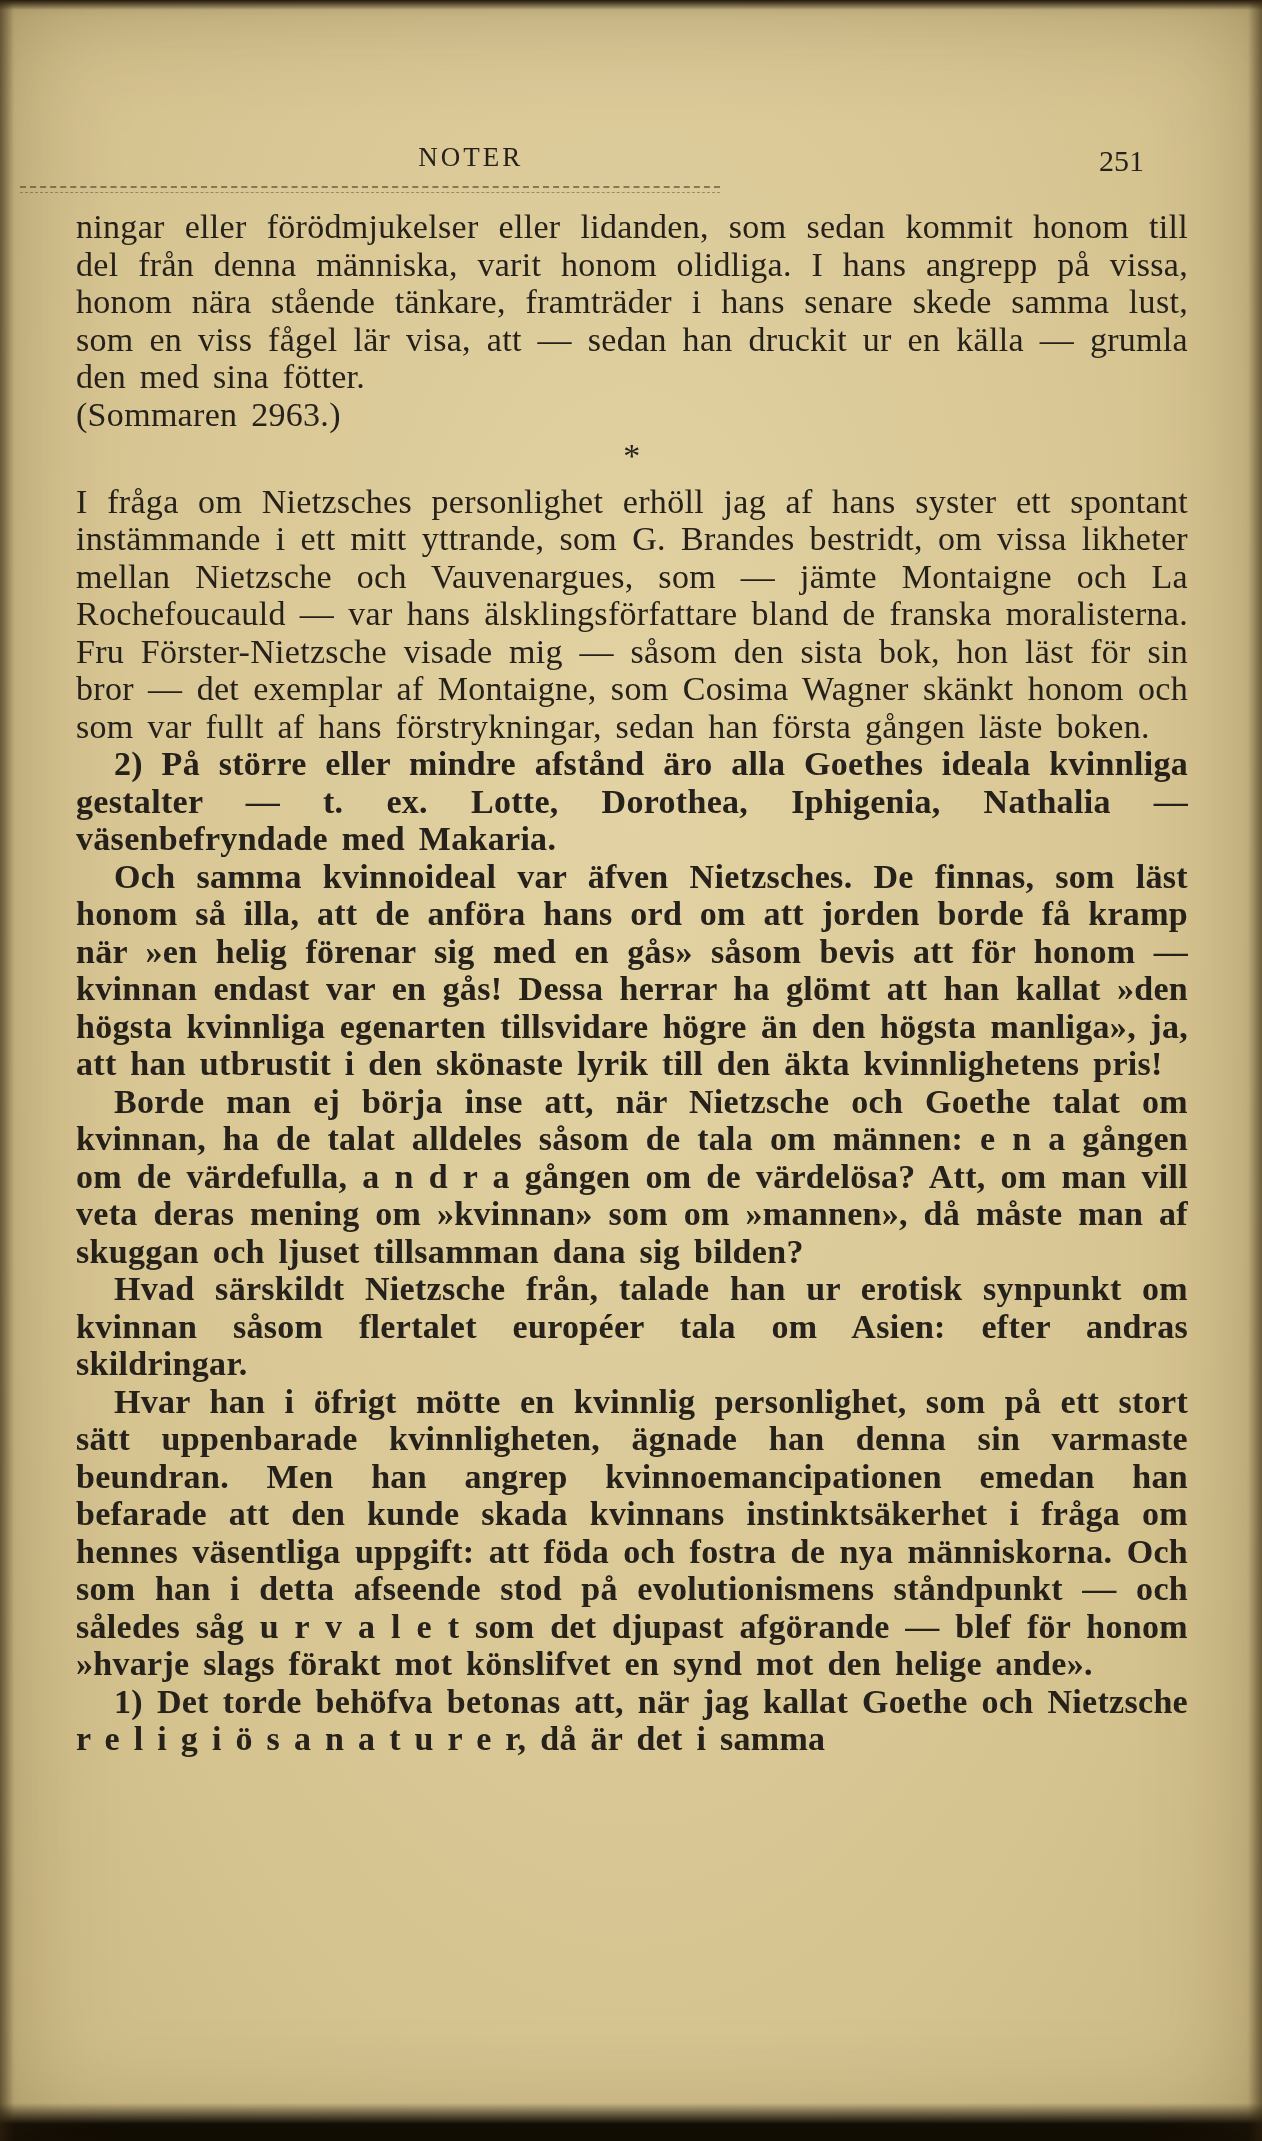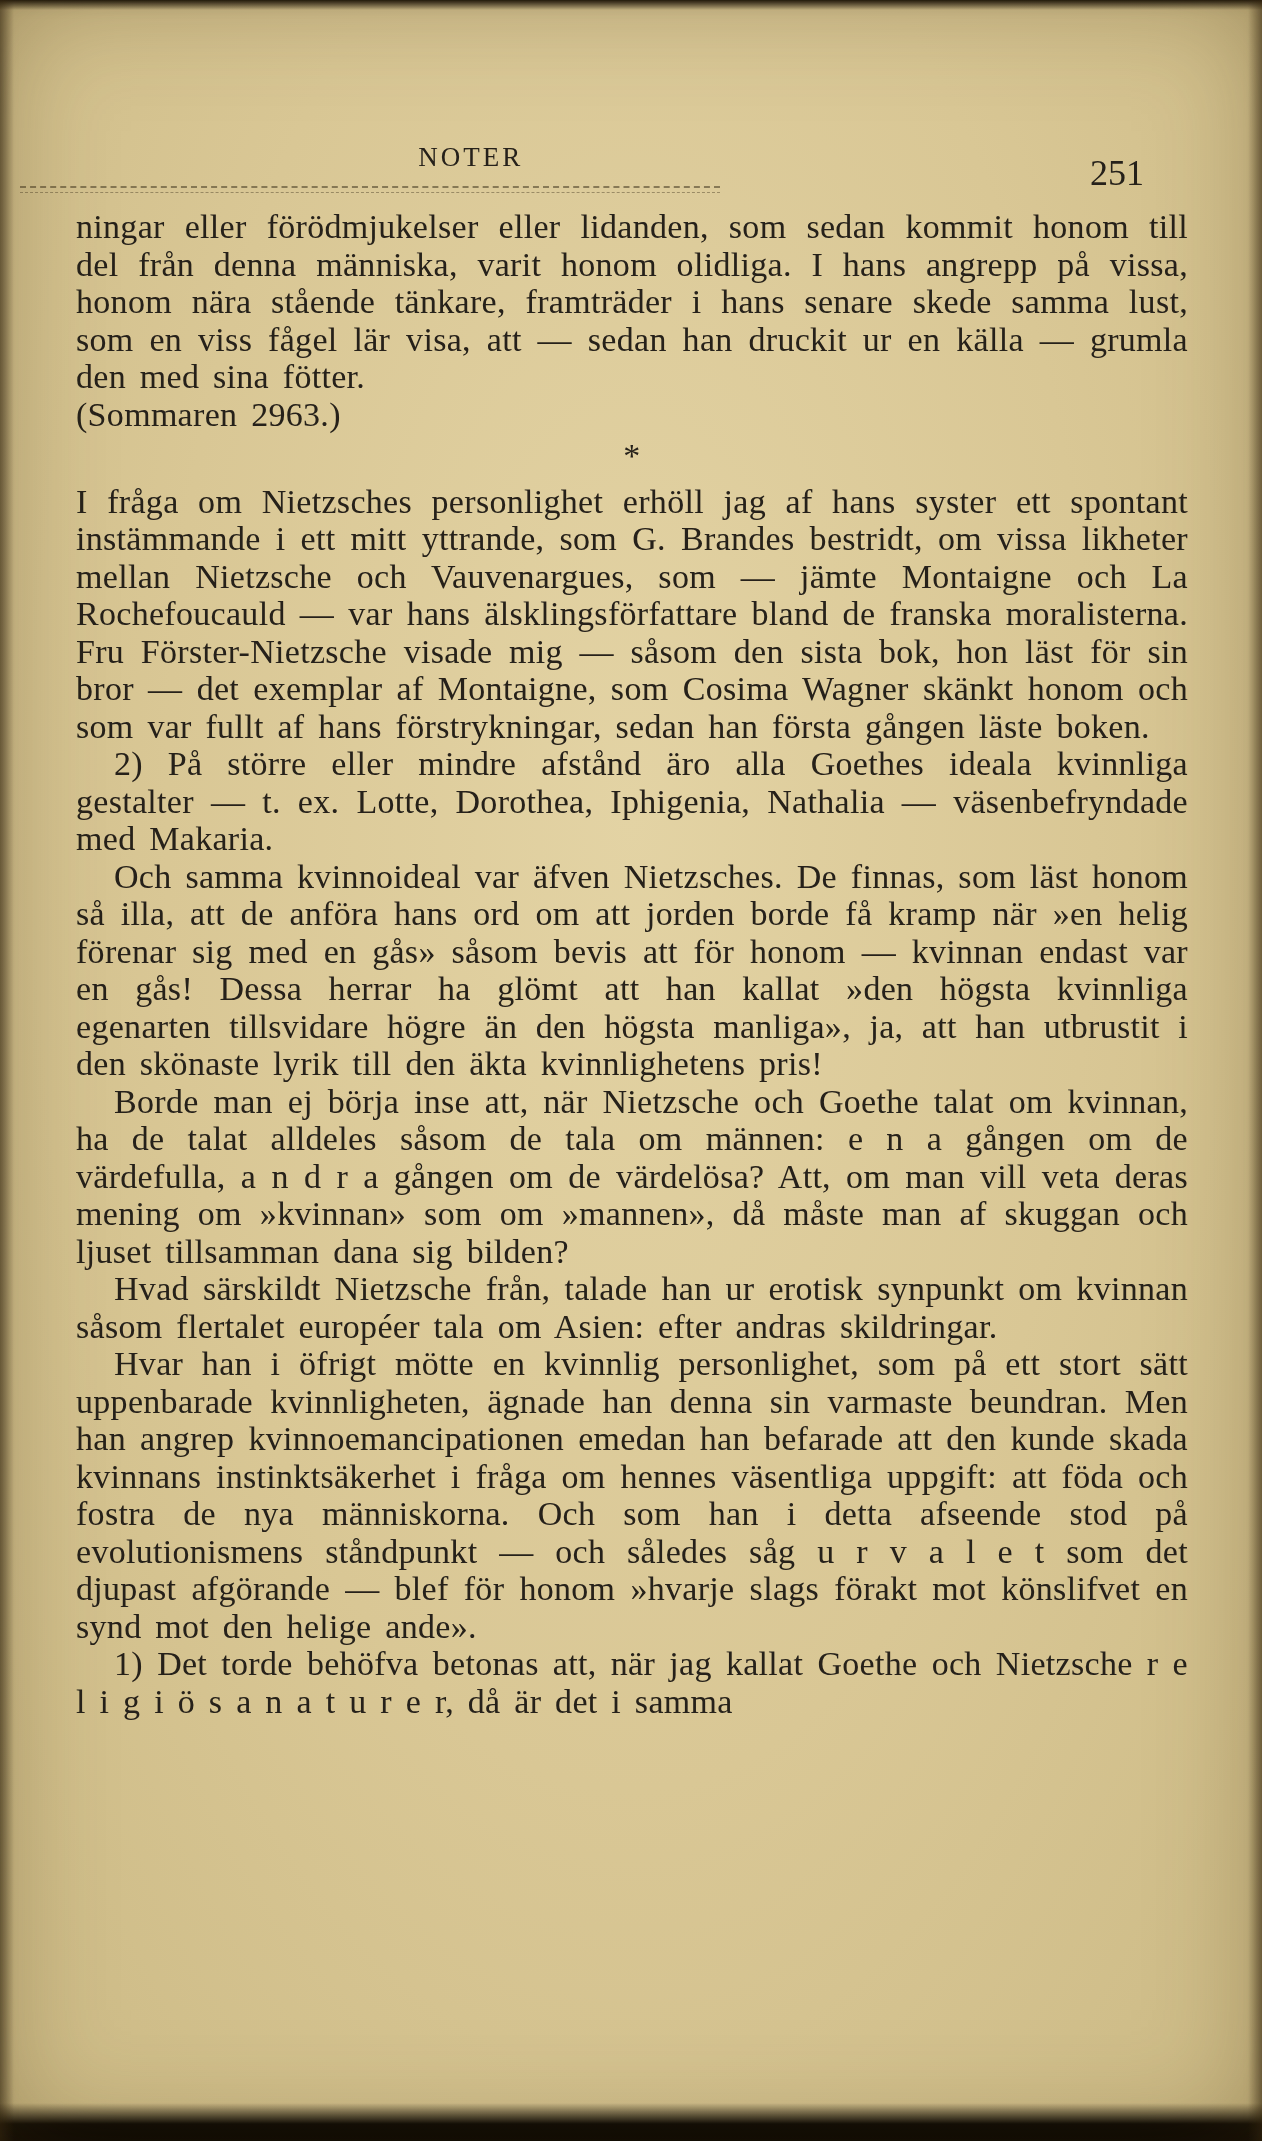--- a/index.html
+++ b/index.html
@@ -33,39 +33,39 @@
     height:44px;
     font-size:27px;
     margin-top:44px;
   }
   .header-title {
     position:absolute; left:35.5%; transform:translateX(-50%);
     top:2px;
     letter-spacing:3px;
   }
   .page-number {
-    position:absolute; right:44px; top:12px;
-    font-size:36px;
+    position:absolute; right:44px; top:4px;
+    font-size:30px;
   }
   .header-rule {
     position:absolute;
     left:-56px; top:46px;
     width:700px; height:4px;
     border-top:2px dashed rgba(90,78,50,.65);
     border-bottom:1px dashed rgba(90,78,50,.5);
   }
   .body-text {
     margin-top:24px;
     font-size:34px;
     line-height:37.5px;
     word-spacing:5px;
     letter-spacing:0.3px;
   }
   .para { margin:0; text-align:justify; text-indent:0; }
-  .para.indented { text-indent:38px; }
+  .para.indented { text-indent:38px;font-weight:bold; }
   .para.centered { text-align:center; text-indent:0; margin:4px 0 8px 0; }
 </style>
 </head>
 <body>
 
 <div class="scan">
   <div class="text-block">
     <div class="page-header">
       <span class="header-title">NOTER</span>
       <span class="page-number">251</span>

